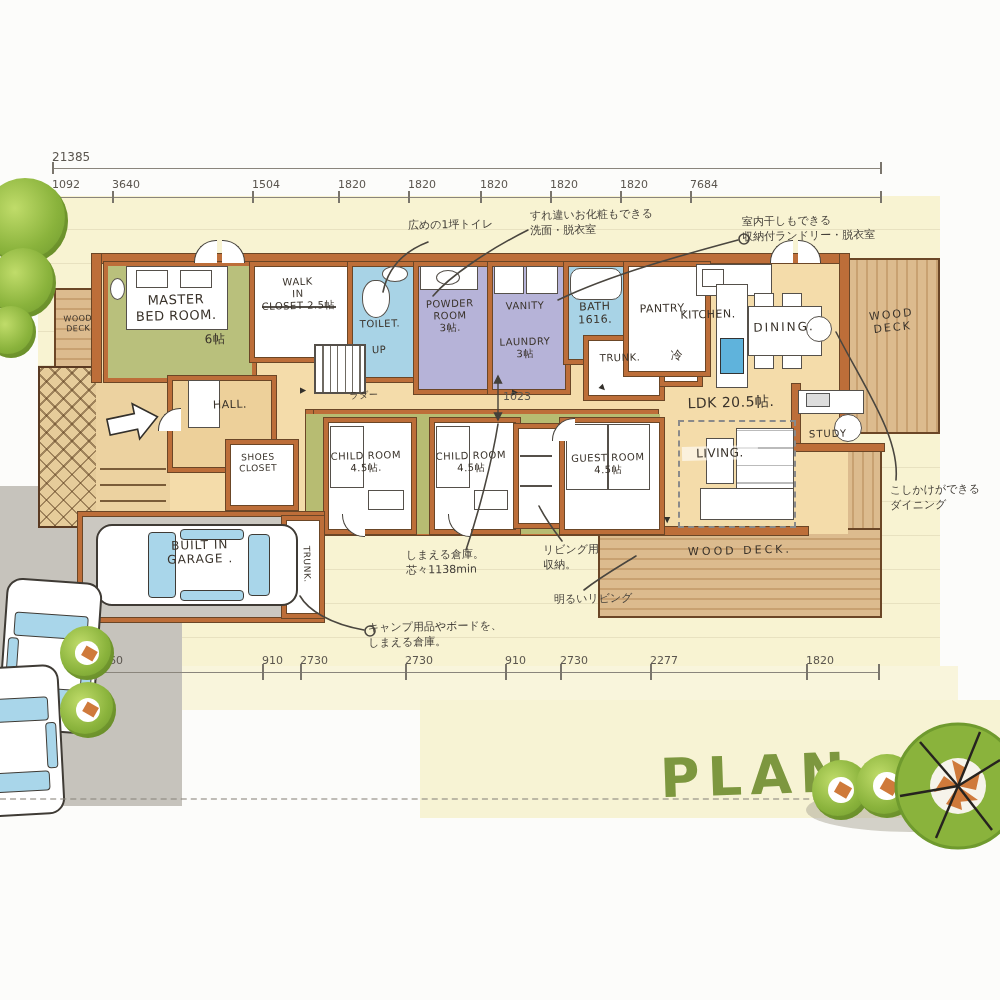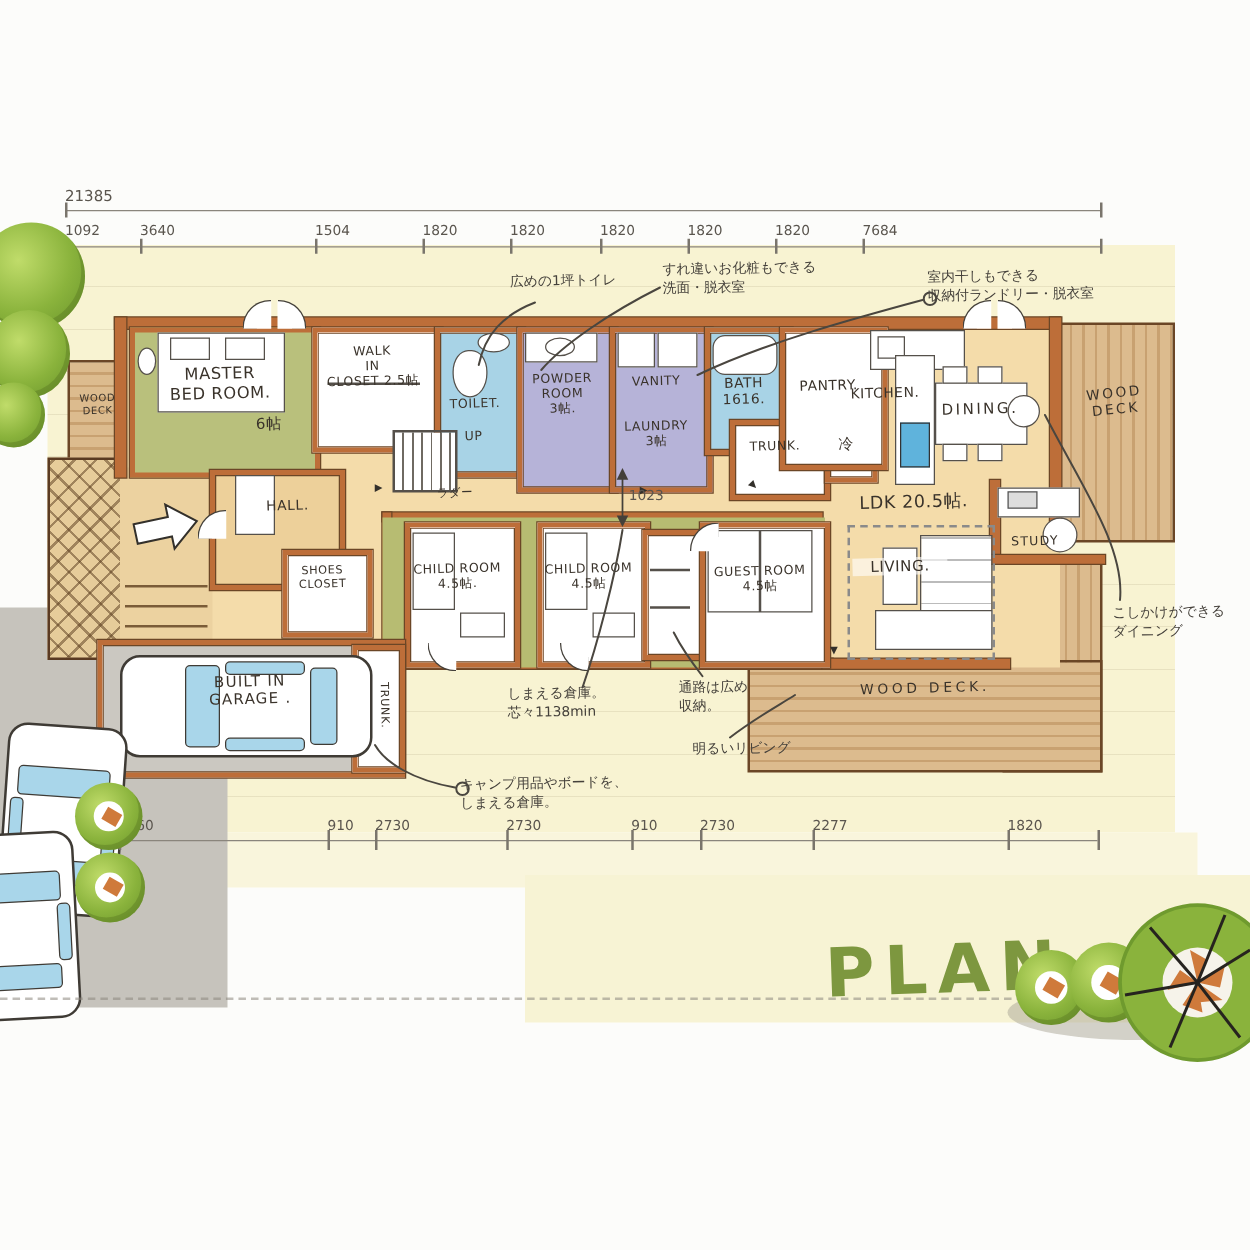--- a/index.html
+++ b/index.html
@@ -256,21 +256,21 @@
   <div class="dim" style="left:650px;top:654px;width:156px;">2277</div>
   <div class="dim" style="left:806px;top:654px;width:72px;">1820</div>
 
   <div class="note" style="left:408px;top:218px;">広めの1坪トイレ</div>
   <div class="note" style="left:530px;top:208px;">すれ違いお化粧もできる
 洗面・脱衣室</div>
   <div class="note" style="left:742px;top:214px;">室内干しもできる
 収納付ランドリー・脱衣室</div>
   <div class="note" style="left:406px;top:548px;">しまえる倉庫。
 芯々1138min</div>
-  <div class="note" style="left:543px;top:543px;">通路は広め
+  <div class="note" style="left:543px;top:543px;">リビング用
 収納。</div>
   <div class="note" style="left:554px;top:592px;">明るいリビング</div>
   <div class="note" style="left:368px;top:620px;">キャンプ用品やボードを、
 しまえる倉庫。</div>
   <div class="note" style="left:890px;top:483px;">こしかけができる
 ダイニング</div>
 
 
   <div class="abs" style="left:806px;top:788px;width:210px;height:44px;background:rgba(170,165,150,.5);border-radius:50%;"></div>
   <div class="abs" style="left:0;top:798px;width:1000px;border-top:2px dashed rgba(140,135,125,.55);"></div>

